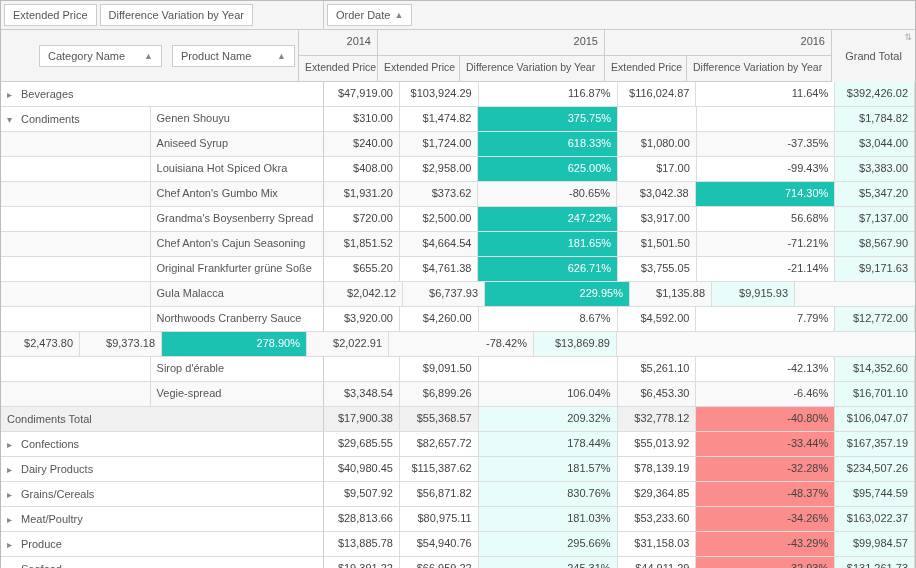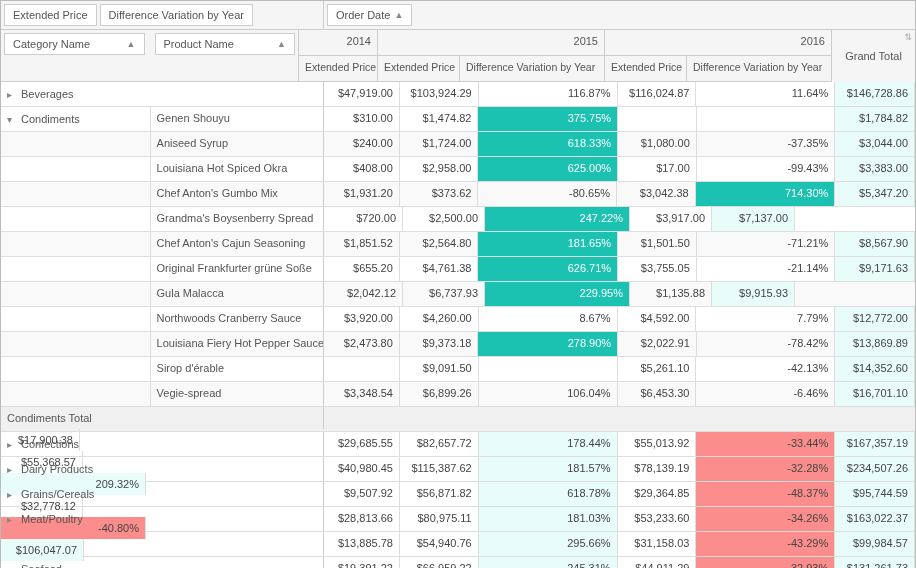--- a/index.html
+++ b/index.html
@@ -45,23 +45,24 @@
   .row-header-area {
     display: flex;
     background: #f5f5f5;
     border-bottom: 1px solid #ccc;
     height: 52px;
   }
   .row-field-chips {
     display: flex;
     width: 323px;
     border-right: 1px solid #ccc;
-    align-items: flex-start;
+    align-items: center;
     padding: 3px;
     gap: 10px;
+    margin-left: 35px;
   }
   .row-field-chip {
     background: #fff;
     border: 1px solid #ccc;
     padding: 4px 8px;
     font-size: 11px;
     color: #555;
     flex:1;
     display:flex;
     align-items:center;
@@ -116,21 +117,21 @@
   .cat-col { width: 150px; border-right:1px solid #ddd; padding:5px 6px; color:#555; display:flex; align-items:center; gap:4px;}
   .prod-col { width: 173px; padding:5px 6px; color:#555; overflow:hidden; white-space:nowrap;}
   .merged-label { width:323px; padding: 5px 6px; color:#555; display:flex; align-items:center; gap:4px;}
   .num-cell {
     border-right: 1px solid #ddd;
     padding: 5px 6px;
     text-align: right;
     color: #444;
     font-size: 11px;
   }
-  .total-row { background: #f0f0f0; font-weight: normal; flex-direction: column; }
+  .total-row { background: #f0f0f0; font-weight: normal; }
   .alt { background: #f9f9f9; }
   .highlight-teal { background: #1bc1b1 !important; color:#fff !important;padding-left:28px; }
   .highlight-lightcyan { background: #e8fcfa !important; }
   .highlight-red { background: #fc8d8d !important; }
   .sort-icon { font-size: 9px; color:#888; }
   .expander { font-size: 10px; color:#888; display:inline-block; width:10px;}
   .gt-header { display:flex; align-items:center; justify-content:center; font-size:11px; color:#555; background:#f5f5f5; border-right:none; position:relative;}
   .gt-small-icon { position:absolute; top:2px; right:3px; font-size:9px; color:#aaa;}
   .grand-total-col { background:#e8fcfa;}
 </style>
@@ -193,21 +194,21 @@
         <div class="merged-label">
           <span class="expander">▸</span>
           <span>Beverages</span>
         </div>
       </div>
     <div class="num-cell w-ep14">$47,919.00</div>
     <div class="num-cell w-ep15">$103,924.29</div>
     <div class="num-cell w-diff15">116.87%</div>
     <div class="num-cell w-ep16">$116,024.87</div>
     <div class="num-cell w-diff16">11.64%</div>
-    <div class="num-cell w-gt grand-total-col">$146,728.86</div>
+    <div class="num-cell w-gt grand-total-col">$392,426.02</div>
   </div>
 
   <div class="data-row">
     <div class="row-label-area">
       <div class="cat-col" style="border-bottom:none">
           <span class="expander">▾</span>
           <span>Condiments</span>
         </div>
       <div class="prod-col">Genen Shouyu</div>
     </div>
@@ -260,30 +261,31 @@
 
   <div class="data-row">
     <div class="row-label-area">
         <div class="cat-col"></div>
         <div class="prod-col">Grandma's Boysenberry Spread</div>
       </div>
     <div class="num-cell w-ep14">$720.00</div>
     <div class="num-cell w-ep15">$2,500.00</div>
     <div class="num-cell w-diff15 highlight-teal">247.22%</div>
     <div class="num-cell w-ep16">$3,917.00</div>
+    <div class="num-cell w-diff16">56.68%</div>
     <div class="num-cell w-gt grand-total-col">$7,137.00</div>
   </div>
 
   <div class="data-row alt">
     <div class="row-label-area">
         <div class="cat-col"></div>
         <div class="prod-col">Chef Anton's Cajun Seasoning</div>
       </div>
     <div class="num-cell w-ep14">$1,851.52</div>
-    <div class="num-cell w-ep15">$2,564.80</div>
+    <div class="num-cell w-ep15">$4,664.54</div>
     <div class="num-cell w-diff15 highlight-teal">181.65%</div>
     <div class="num-cell w-ep16">$1,501.50</div>
     <div class="num-cell w-diff16">-71.21%</div>
     <div class="num-cell w-gt grand-total-col">$8,567.90</div>
   </div>
 
   <div class="data-row">
     <div class="row-label-area">
         <div class="cat-col"></div>
         <div class="prod-col">Original Frankfurter grüne Soße</div>
@@ -315,24 +317,20 @@
       </div>
     <div class="num-cell w-ep14">$3,920.00</div>
     <div class="num-cell w-ep15">$4,260.00</div>
     <div class="num-cell w-diff15">8.67%</div>
     <div class="num-cell w-ep16">$4,592.00</div>
     <div class="num-cell w-diff16">7.79%</div>
     <div class="num-cell w-gt grand-total-col">$12,772.00</div>
   </div>
 
   <div class="data-row alt">
-    <div class="row-label-area">
-        <div class="cat-col"></div>
-        <div class="prod-col">Louisiana Fiery Hot Pepper Sauce</div>
-      </div>
     <div class="num-cell w-ep14">$2,473.80</div>
     <div class="num-cell w-ep15">$9,373.18</div>
     <div class="num-cell w-diff15 highlight-teal">278.90%</div>
     <div class="num-cell w-ep16">$2,022.91</div>
     <div class="num-cell w-diff16">-78.42%</div>
     <div class="num-cell w-gt grand-total-col">$13,869.89</div>
   </div>
 
   <div class="data-row">
     <div class="row-label-area">
@@ -404,21 +402,21 @@
 
   <div class="data-row">
     <div class="row-label-area">
         <div class="merged-label">
           <span class="expander">▸</span>
           <span>Grains/Cereals</span>
         </div>
       </div>
     <div class="num-cell w-ep14">$9,507.92</div>
     <div class="num-cell w-ep15">$56,871.82</div>
-    <div class="num-cell w-diff15 highlight-lightcyan">618.78%</div>
+    <div class="num-cell w-diff15 highlight-lightcyan">830.76%</div>
     <div class="num-cell w-ep16">$29,364.85</div>
     <div class="num-cell w-diff16 highlight-red">-48.37%</div>
     <div class="num-cell w-gt grand-total-col">$95,744.59</div>
   </div>
 
   <div class="data-row">
     <div class="row-label-area">
         <div class="merged-label">
           <span class="expander">▸</span>
           <span>Meat/Poultry</span>

